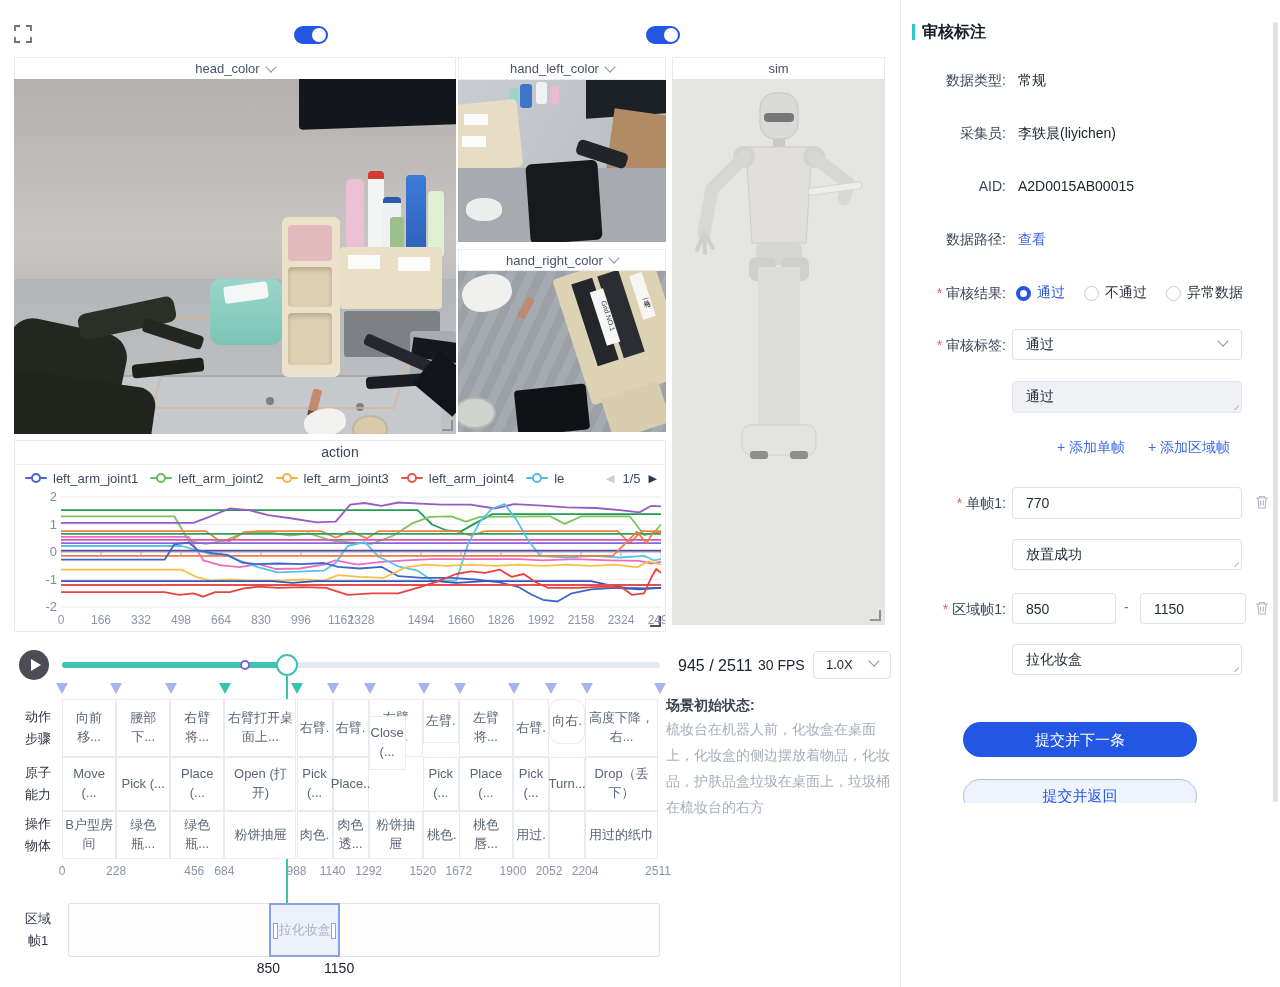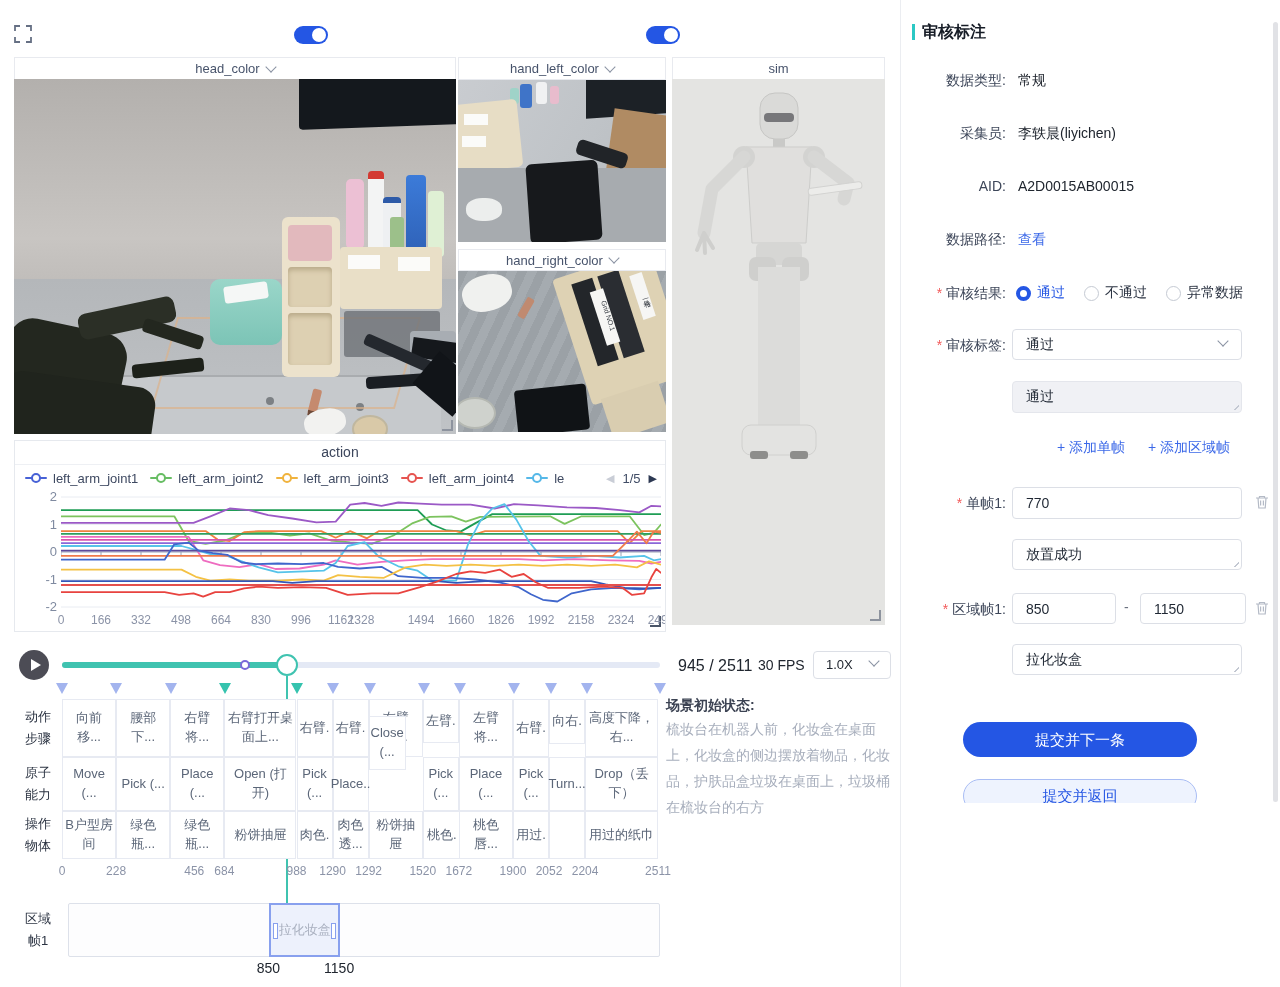--- a/index.html
+++ b/index.html
@@ -412,21 +412,21 @@
     <div class="cell" style="left: 62px; top: 699px; width: 54.1171px; height: 58px;">向前移...</div>
     <div class="cell" style="left: 116.117px; top: 699px; width: 54.1171px; height: 58px;">腰部下...</div>
     <div class="cell" style="left: 170.234px; top: 699px; width: 54.1171px; height: 58px;">右臂将...</div>
     <div class="cell" style="left: 224.351px; top: 699px; width: 72.1561px; height: 58px;">右臂打开桌面上...</div>
     <div class="cell" style="left: 296.507px; top: 699px; width: 36.0781px; height: 58px;">右臂.</div>
     <div class="cell" style="left: 332.585px; top: 699px; width: 36.0781px; height: 58px;">右臂.</div>
     <div class="cell" style="left: 368.663px; top: 699px; width: 54.1171px; height: 58px;">右臂将...</div>
     <div class="cell" style="left: 422.781px; top: 699px; width: 36.0781px; height: 44px;">左臂.</div>
     <div class="cell" style="left: 458.859px; top: 699px; width: 54.1171px; height: 58px;">左臂将...</div>
     <div class="cell" style="left: 512.976px; top: 699px; width: 36.0781px; height: 58px;">右臂.</div>
-    <div class="cell" style="left: 549.054px; top: 699px; width: 36.0781px; height: 45px;">向右.</div>
+    <div class="cell" style="left: 549.054px; top: 699px; width: 36.0781px; height: 45px; border-radius: 11px;">向右.</div>
     <div class="cell" style="left: 585.132px; top: 699px; width: 72.8682px; height: 58px;">高度下降，右...</div>
     <div class="row-label" style="left: 14px; top: 757px; width: 48px; height: 54px;">原子
 能力</div>
     <div class="cell" style="left: 62px; top: 757px; width: 54.1171px; height: 54px;">Move (...</div>
     <div class="cell" style="left: 116.117px; top: 757px; width: 54.1171px; height: 54px;">Pick (...</div>
     <div class="cell" style="left: 170.234px; top: 757px; width: 54.1171px; height: 54px;">Place (...</div>
     <div class="cell" style="left: 224.351px; top: 757px; width: 72.1561px; height: 54px;">Open (打开)</div>
     <div class="cell" style="left: 296.507px; top: 757px; width: 36.0781px; height: 54px;">Pick (...</div>
     <div class="cell" style="left: 332.585px; top: 757px; width: 36.0781px; height: 54px;">Place..</div>
     <div class="cell" style="left: 368.663px; top: 716px; width: 37px; height: 54px;">Close (...</div>
@@ -447,21 +447,21 @@
     <div class="cell" style="left: 422.781px; top: 811px; width: 38px; height: 48px;">桃色.</div>
     <div class="cell" style="left: 458.859px; top: 811px; width: 54.1171px; height: 48px;">桃色唇...</div>
     <div class="cell" style="left: 512.976px; top: 811px; width: 36.0781px; height: 48px;">用过.</div>
     <div class="cell" style="left: 549.054px; top: 811px; width: 36.0781px; height: 48px;"></div>
     <div class="cell" style="left: 585.132px; top: 811px; width: 72.8682px; height: 48px;">用过的纸巾</div>
     <div class="tick2" style="left: 44px; top: 864px;">0</div>
     <div class="tick2" style="left: 98.1171px; top: 864px;">228</div>
     <div class="tick2" style="left: 152.234px; top: 864px; margin-left: 24px;">456</div>
     <div class="tick2" style="left: 206.351px; top: 864px;">684</div>
     <div class="tick2" style="left: 278.507px; top: 864px;">988</div>
-    <div class="tick2" style="left: 314.585px; top: 864px;">1290</div>
+    <div class="tick2" style="left: 314.585px; top: 864px;">1140</div>
     <div class="tick2" style="left: 350.663px; top: 864px;">1292</div>
     <div class="tick2" style="left: 404.781px; top: 864px;">1520</div>
     <div class="tick2" style="left: 440.859px; top: 864px;">1672</div>
     <div class="tick2" style="left: 494.976px; top: 864px;">1900</div>
     <div class="tick2" style="left: 531.054px; top: 864px;">2052</div>
     <div class="tick2" style="left: 567.132px; top: 864px;">2204</div>
     <div class="tick2" style="left: 640px; top: 864px;">2511</div>
     <div class="row-label" style="left: 14px; top: 906px; width: 48px; height: 48px;">区域
 帧1</div>
   </div>

